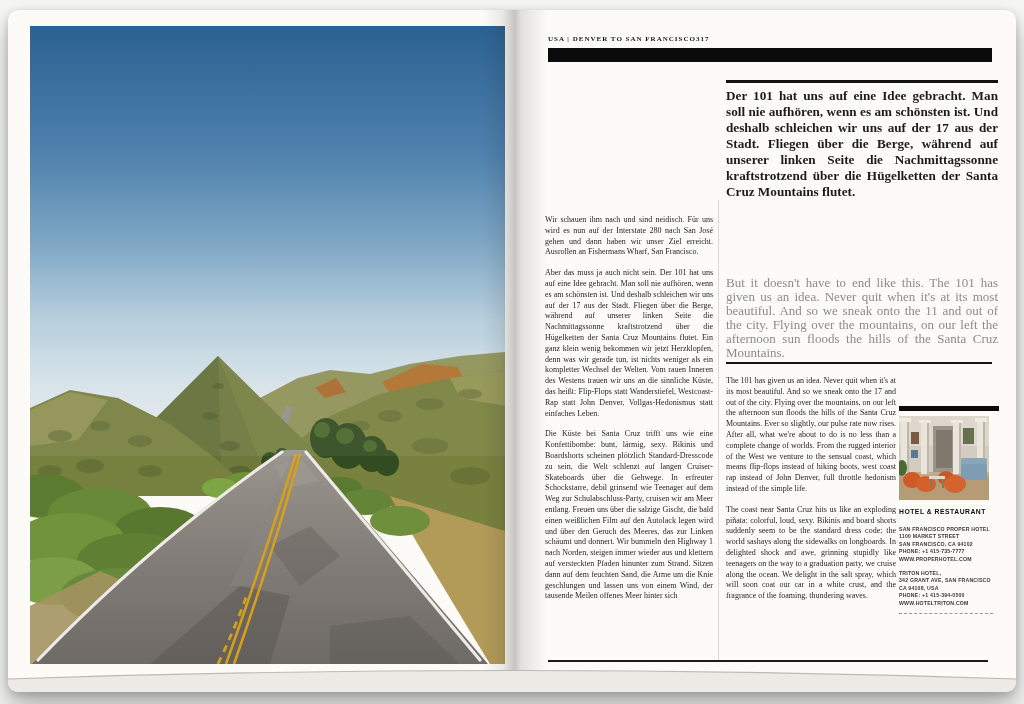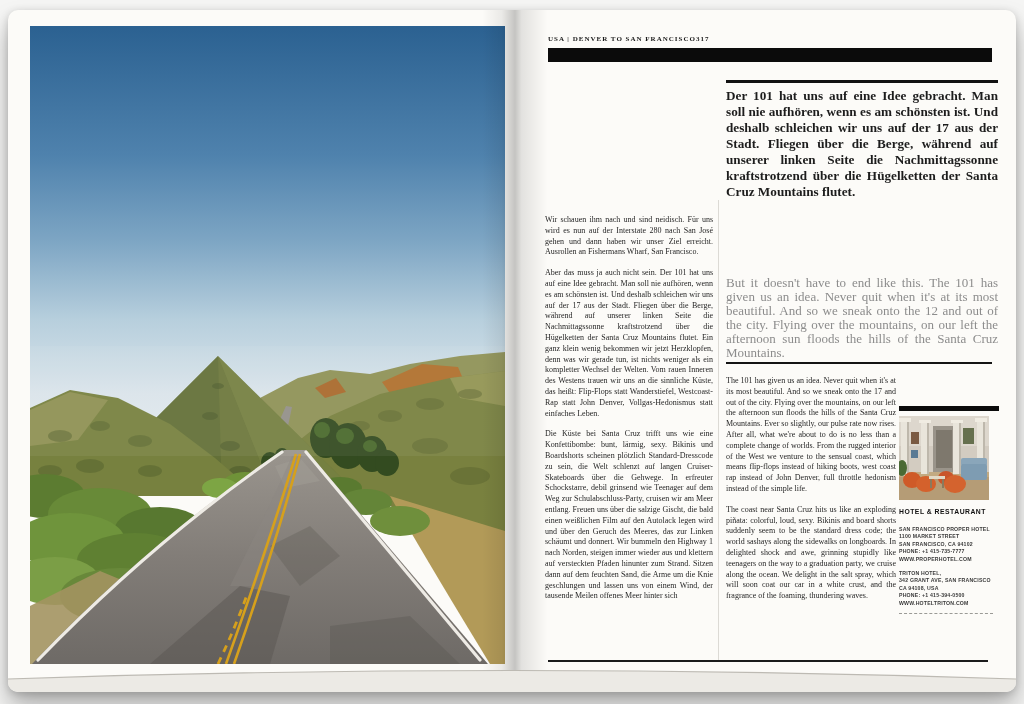--- a/index.html
+++ b/index.html
@@ -188,21 +188,21 @@
   <div class="abs intro-de">Der 101 hat uns auf eine Idee gebracht. Man soll nie aufhören, wenn es am schönsten ist. Und deshalb schleichen wir uns auf der 17 aus der Stadt. Fliegen über die Berge, während auf unserer linken Seite die Nachmittagssonne kraftstrotzend über die Hügelketten der Santa Cruz Mountains flutet.</div>
 
   <div class="abs col col-de">
     <p>Wir schauen ihm nach und sind neidisch. Für uns wird es nun auf der Interstate 280 nach San José gehen und dann haben wir unser Ziel erreicht. Ausrollen an Fishermans Wharf, San Francisco.</p>
     <p>Aber das muss ja auch nicht sein. Der 101 hat uns auf eine Idee gebracht. Man soll nie aufhören, wenn es am schönsten ist. Und deshalb schleichen wir uns auf der 17 aus der Stadt. Fliegen über die Berge, während auf unserer linken Seite die Nachmittagssonne kraftstrotzend über die Hügelketten der Santa Cruz Mountains flutet. Ein ganz klein wenig bekommen wir jetzt Herzklopfen, denn was wir gerade tun, ist nichts weniger als ein kompletter Wechsel der Welten. Vom rauen Inneren des Westens trauen wir uns an die sinnliche Küste, das heißt: Flip-Flops statt Wanderstiefel, Westcoast-Rap statt John Denver, Vollgas-Hedonismus statt einfaches Leben.</p>
     <p>Die Küste bei Santa Cruz trifft uns wie eine Konfettibombe: bunt, lärmig, sexy. Bikinis und Boardshorts scheinen plötzlich Standard-Dresscode zu sein, die Welt schlenzt auf langen Cruiser-Skateboards über die Gehwege. In erfreuter Schockstarre, debil grinsend wie Teenager auf dem Weg zur Schulabschluss-Party, cruisen wir am Meer entlang. Freuen uns über die salzige Gischt, die bald einen weißlichen Film auf den Autolack legen wird und über den Geruch des Meeres, das zur Linken schäumt und donnert. Wir bummeln den Highway 1 nach Norden, steigen immer wieder aus und klettern auf versteckten Pfaden hinunter zum Strand. Sitzen dann auf dem feuchten Sand, die Arme um die Knie geschlungen und lassen uns von einem Wind, der tausende Meilen offenes Meer hinter sich</p>
   </div>
 
   <div class="abs divider"></div>
 
-  <div class="abs intro-en">But it doesn't have to end like this. The 101 has given us an idea. Never quit when it's at its most beautiful. And so we sneak onto the 12 and out of the city. Flying over the mountains, on our left the afternoon sun floods the hills of the Santa Cruz Mountains.</div>
+  <div class="abs intro-en">But it doesn't have to end like this. The 101 has given us an idea. Never quit when it's at its most beautiful. And so we sneak onto the 11 and out of the city. Flying over the mountains, on our left the afternoon sun floods the hills of the Santa Cruz Mountains.</div>
   <div class="abs rule2"></div>
 
   <div class="abs col col-en">
     <p>The 101 has given us an idea. Never quit when it's at its most beautiful. And so we sneak onto the 17 and out of the city. Flying over the mountains, on our left the afternoon sun floods the hills of the Santa Cruz Mountains. Ever so slightly, our pulse rate now rises. After all, what we're about to do is no less than a complete change of worlds. From the rugged interior of the West we venture to the sensual coast, which means flip-flops instead of hiking boots, west coast rap instead of John Denver, full throttle hedonism instead of the simple life.</p>
     <p>The coast near Santa Cruz hits us like an exploding piñata: colorful, loud, sexy. Bikinis and board shorts suddenly seem to be the standard dress code; the world sashays along the sidewalks on longboards. In delighted shock and awe, grinning stupidly like teenagers on the way to a graduation party, we cruise along the ocean. We delight in the salt spray, which will soon coat our car in a white crust, and the fragrance of the foaming, thundering waves.</p>
   </div>
 
   <div class="abs sb-bar"></div>
   <div class="abs hotel-photo">
     <svg viewBox="0 0 90 84" preserveAspectRatio="none">

